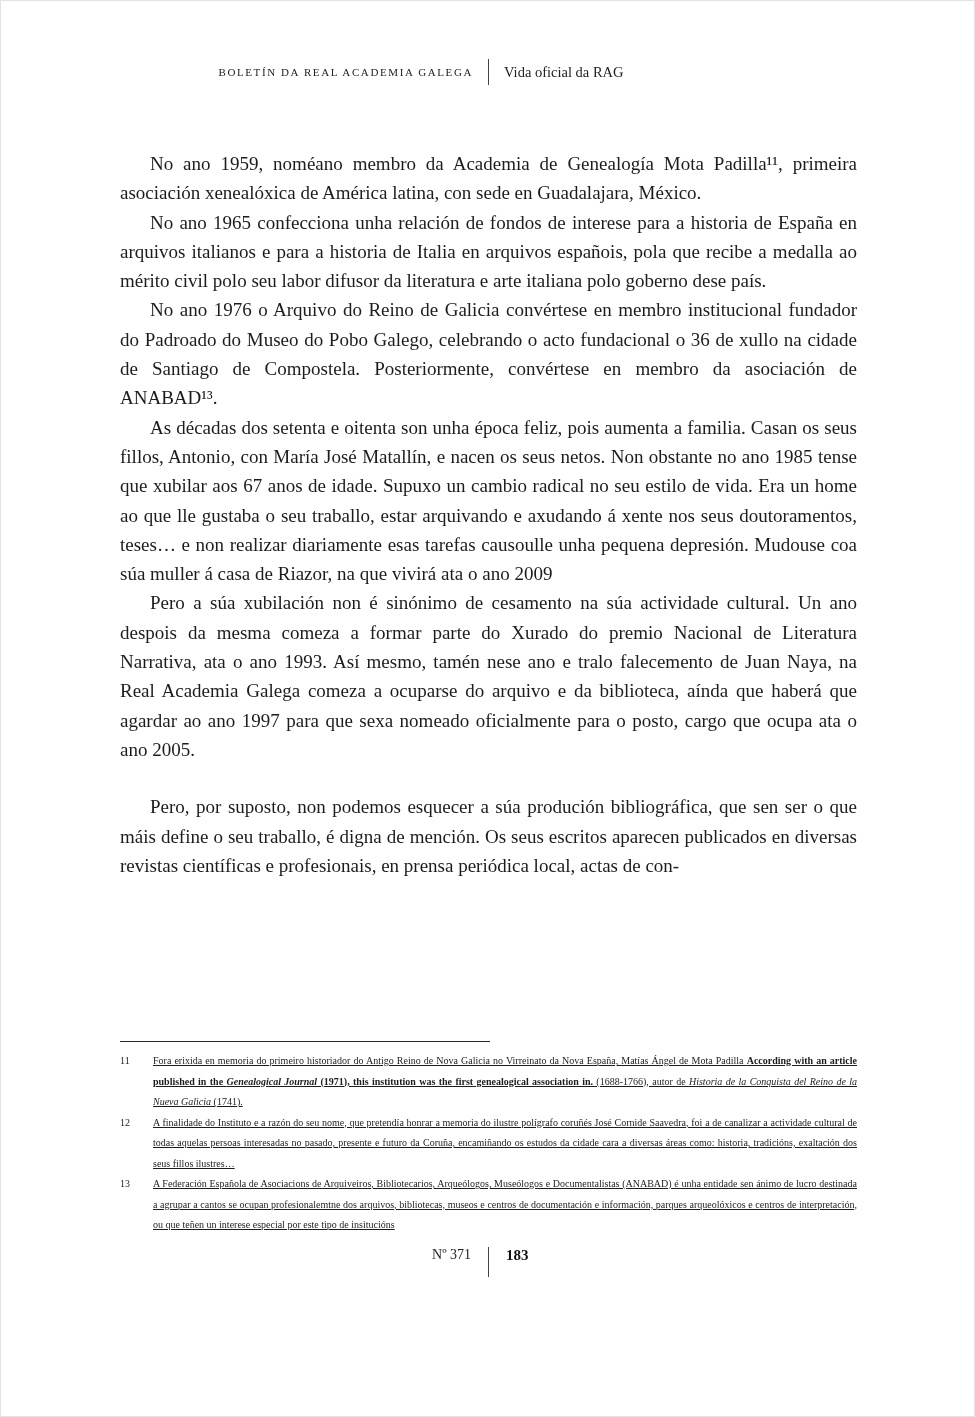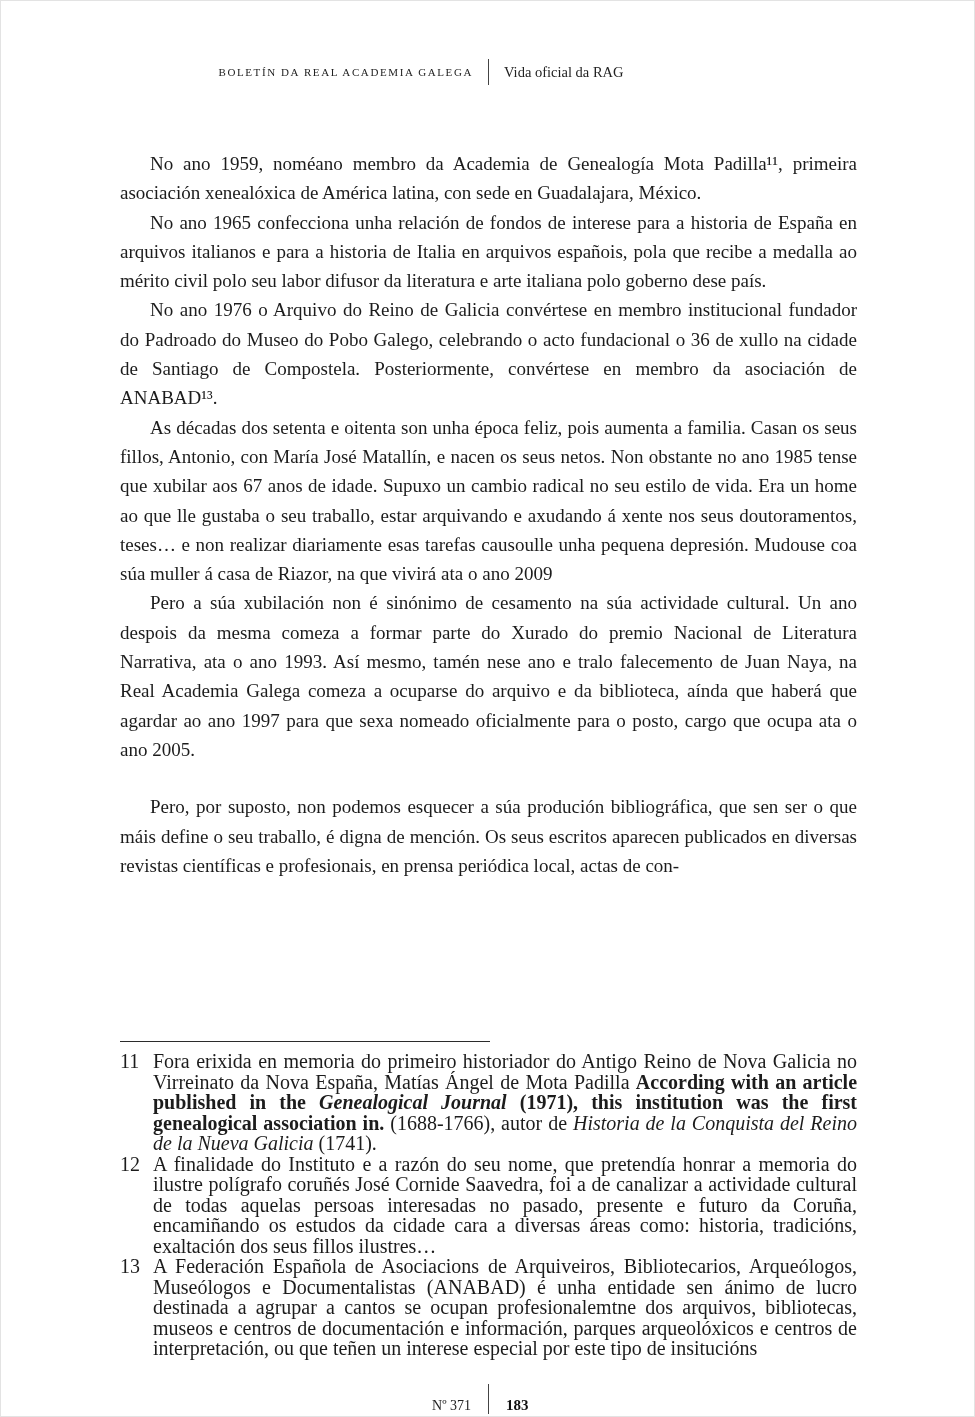--- a/index.html
+++ b/index.html
@@ -59,22 +59,23 @@
   }
   .para { text-indent: 30px; }
   .para.spaced { margin-top: 28px; }
 
   
   .footnotes {
     position: absolute;
     top: 1040px;
     left: 119px;
     width: 737px;
-    font-size: 20px;
+    font-size: 10px;
     line-height: 20.5px;
+    text-decoration: underline;
   }
   .footnote-rule {
     width: 370px;
     border-top: 1.5px solid #2b2b2b;
     margin-bottom: 9px;
   }
   .footnote {
     position: relative;
     padding-left: 33px;
     text-align: justify;
@@ -84,25 +85,25 @@
     left: 0;
     top: 0;
   }
   .b  { font-weight: bold; }
   .i  { font-style: italic; }
   .bi { font-weight: bold; font-style: italic; }
 
   
   .page-footer {
     position: absolute;
-    top: 1383px;
+    top: 1246px;
     left: 119px;
     width: 737px;
     display: flex;
-    align-items: flex-end;
+    align-items: flex-start;
   }
   .footer-left {
     flex: 1;
     text-align: right;
     padding-right: 17px;
     font-size: 14px;
     color: #222;
   }
   .footer-divider {
     width: 1px;

